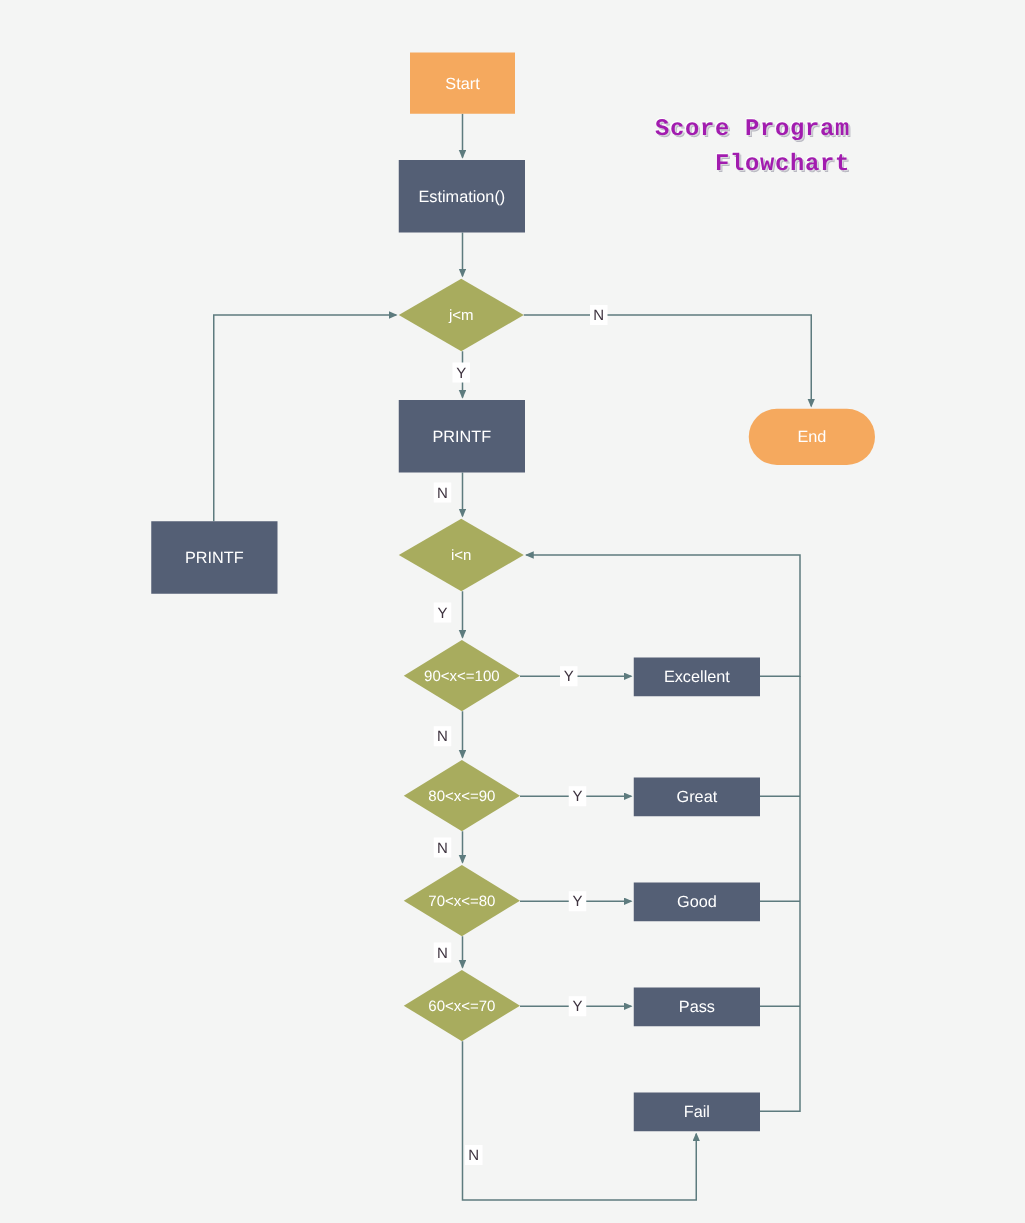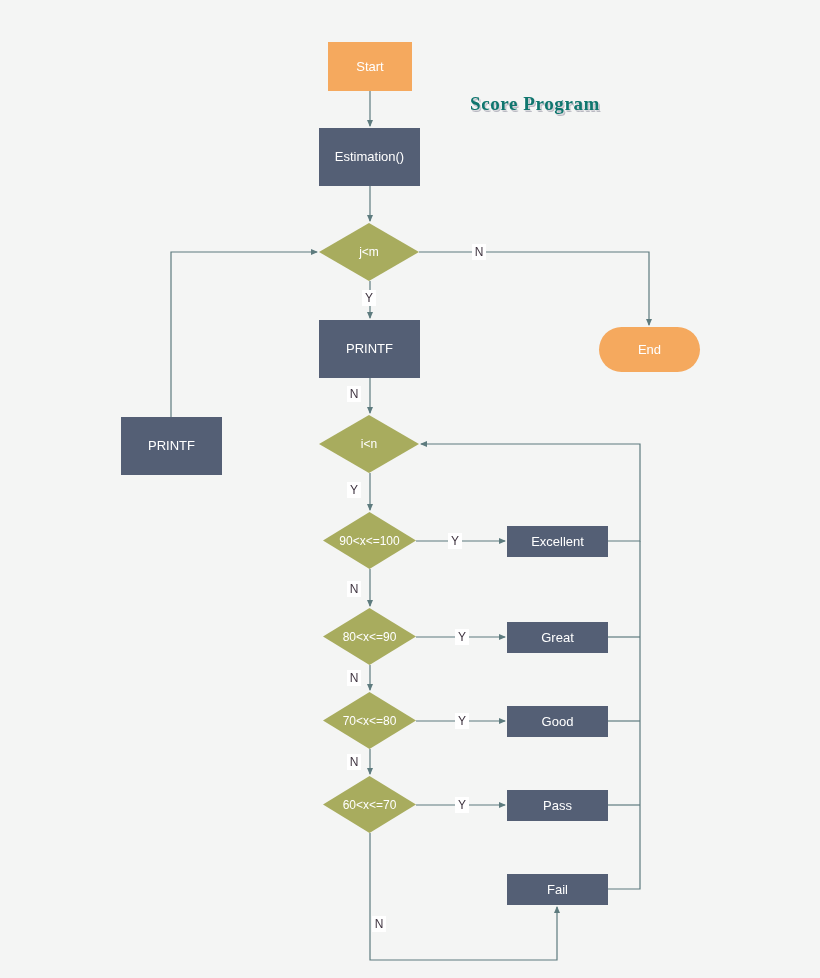--- a/index.html
+++ b/index.html
@@ -50,45 +50,46 @@
   .edge-label {
     font-family: "Liberation Sans", sans-serif;
     font-size: 12px;
     fill: #3f3440;
     text-anchor: middle;
     dominant-baseline: middle;
     pointer-events: none;
   }
   .chart-title {
     position: absolute;
-    text-align: left;
-    font-family: Liberation Serif, serif;
+    text-align: right;
+    font-family: Liberation Mono, monospace;
     font-weight: bold;
     font-size: 19px;
     letter-spacing: 0.6px;
-    color: #0f766e;
+    color: #a21caf;
     line-height: 1.45;
     text-shadow:
        1px 1px 0 #d8d8dc,
        1.6px 1.6px 0 #b9b9c2,
       -0.5px -0.5px 0 #ffffff;
     white-space: nowrap;
     user-select: none;
   }
   .hit {
     cursor: pointer;
   }
 </style>
 </head>
 <body>
 
 <div id="canvas">
 
   <div class="chart-title" id="chart-title" style="left:470px; top:90px; width:210px;">
     <div>Score Program</div>
+    <div>Flowchart</div>
   </div>
 
   <svg id="flow" viewBox="0 0 820 978" xmlns="http://www.w3.org/2000/svg">
     <defs>
       <marker id="arrowhead" markerWidth="7" markerHeight="7" refX="6" refY="3" orient="auto" markerUnits="userSpaceOnUse">
         <path d="M0,0 L7,3 L0,6 z" fill="#5d7b7e"></path>
       </marker>
     </defs>
     <g id="edges-layer">
         <g>

